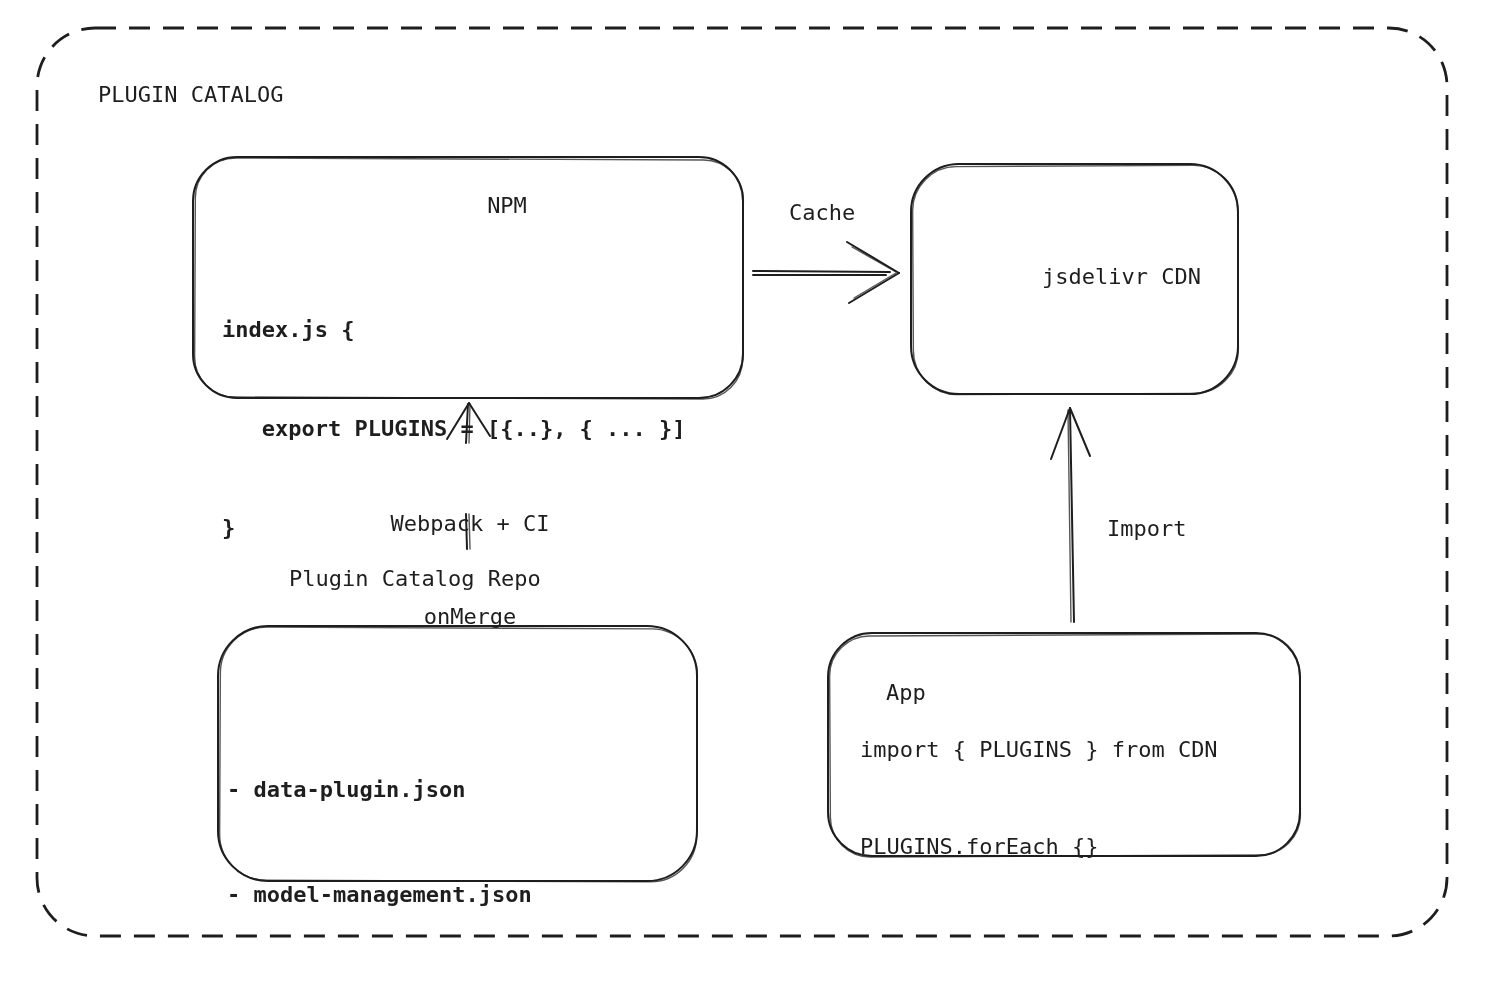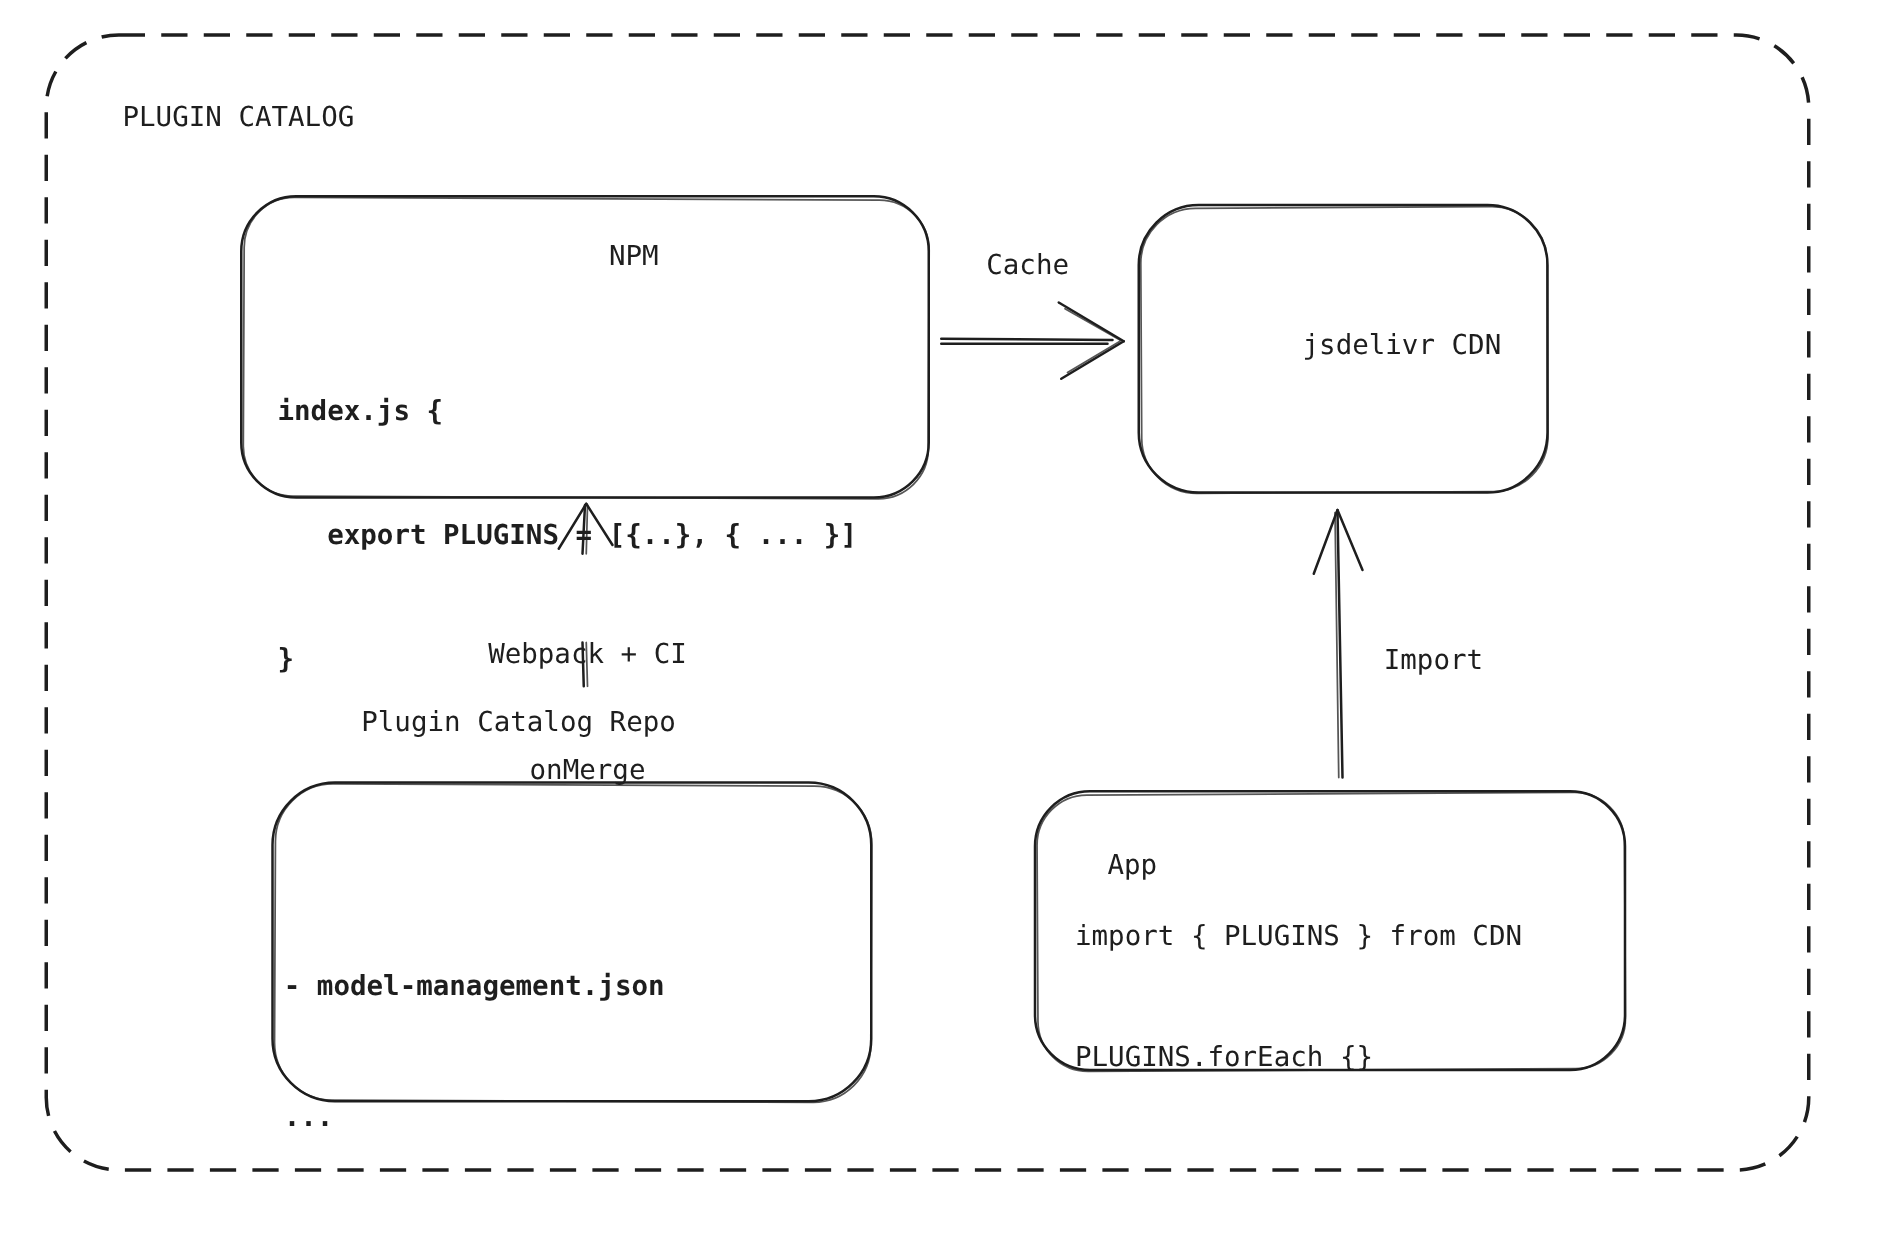--- a/index.html
+++ b/index.html
@@ -105,20 +105,21 @@
   <div class="txt center" style="left:911px; top:260px; width:327px;padding-left:47px;">jsdelivr CDN</div>
 
   <div class="txt center" style="left:330px; top:446px; width:280px; line-height:31px;">
     <div>Webpack + CI</div>
     <div>onMerge</div>
   </div>
 
   <div class="txt" style="left:289px; top:562px;">Plugin Catalog Repo</div>
 
   <div class="txt code-block" style="left:227px; top:702px; line-height:35px;">
+    <div>- data-plugin.json</div>
     <div>- model-management.json</div>
     <div>...</div>
   </div>
 
   <div class="txt" style="left:862px; top:676px;margin-left:24px;">App</div>
 
   <div class="txt" style="left:860px; top:733px;">import { PLUGINS } from CDN</div>
 
   <div class="txt" style="left:860px; top:830px;">PLUGINS.forEach {}</div>
 

